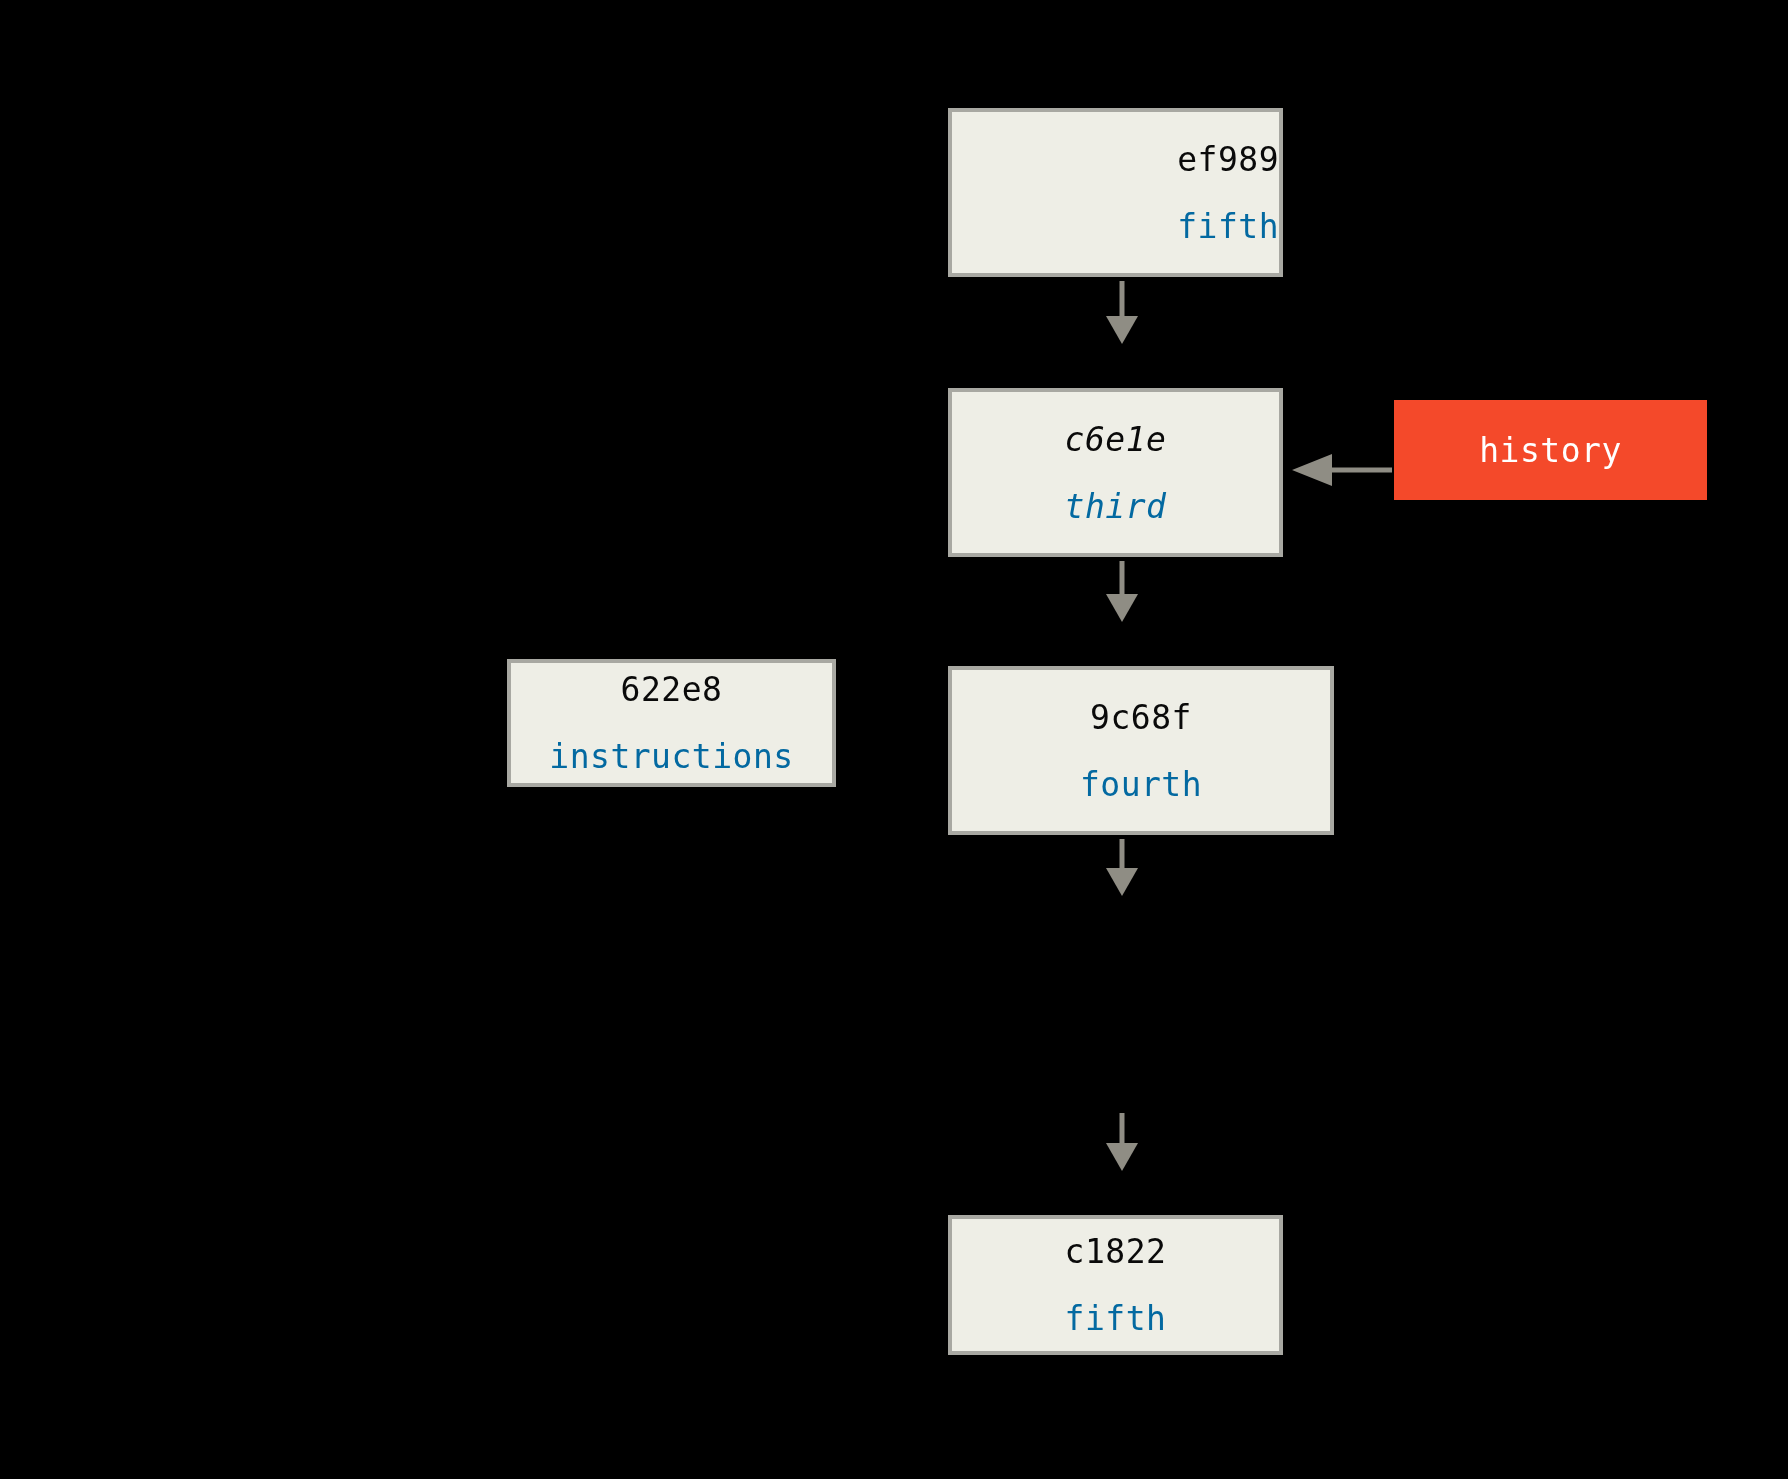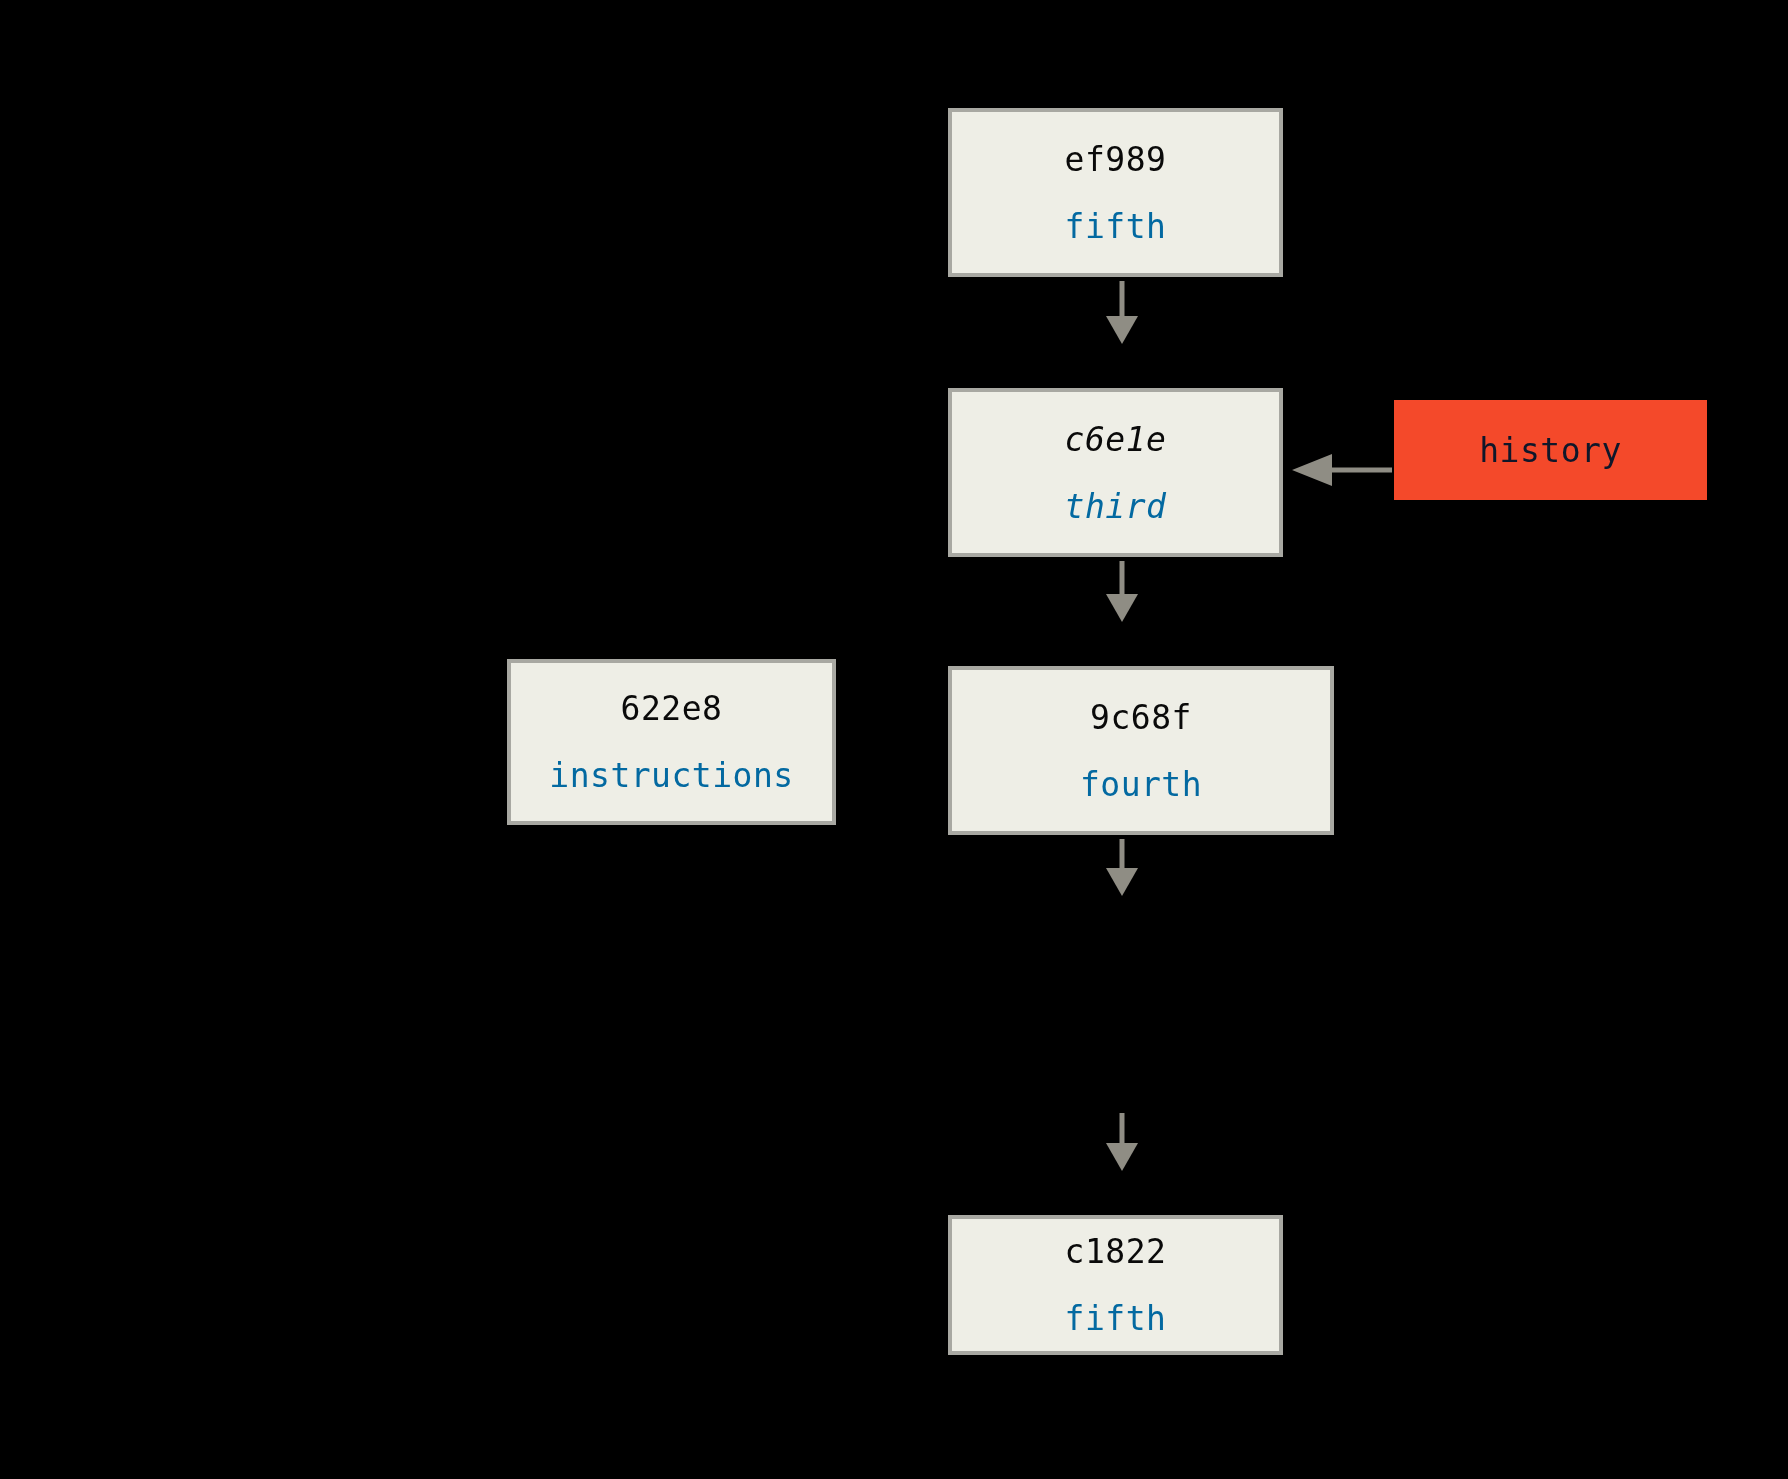--- a/index.html
+++ b/index.html
@@ -55,21 +55,21 @@
   }
   .branch-label {
     position: absolute;
     box-sizing: border-box;
     background: #f4492a;
     display: flex;
     align-items: center;
     justify-content: center;
   }
   .branch-label-text {
-    color: #0f172a;
+    color: #ffffff;
     font-size: 33px;
     line-height: 1;
     letter-spacing: 0.5px;
   }
 </style>
 </head>
 <body>
 
 <div id="graph-canvas">
 
@@ -95,31 +95,31 @@
       <polygon points="1106,1143 1138,1143 1122,1171" fill="#8f8d84"></polygon>
     </g>
 
     <g>
       <line x1="1392" y1="470" x2="1330" y2="470" stroke="#8f8d84" stroke-width="5"></line>
       <polygon points="1332,454 1332,486 1292,470" fill="#8f8d84"></polygon>
     </g>
 
   </svg>
 
-  <div class="commit-node" style="left:948px; top:108px; width:335px; height:169px;">
+  <div class="commit-node" style="left:948px; top:108px; width:335px; height:169px;align-items:flex-end;">
     <div class="commit-sha">ef989</div>
     <div class="commit-msg">fifth</div>
   </div>
 
   <div class="commit-node" style="left:948px; top:388px; width:335px; height:169px;font-style:italic;">
     <div class="commit-sha">c6e1e</div>
     <div class="commit-msg">third</div>
   </div>
 
-  <div class="commit-node" style="left:507px; top:659px; width:329px; height:166px;">
+  <div class="commit-node" style="left:507px; top:659px; width:329px; height:128px;">
     <div class="commit-sha">622e8</div>
     <div class="commit-msg">instructions</div>
   </div>
 
   <div class="commit-node" style="left:948px; top:666px; width:386px; height:169px;">
     <div class="commit-sha">9c68f</div>
     <div class="commit-msg">fourth</div>
   </div>
 
 

